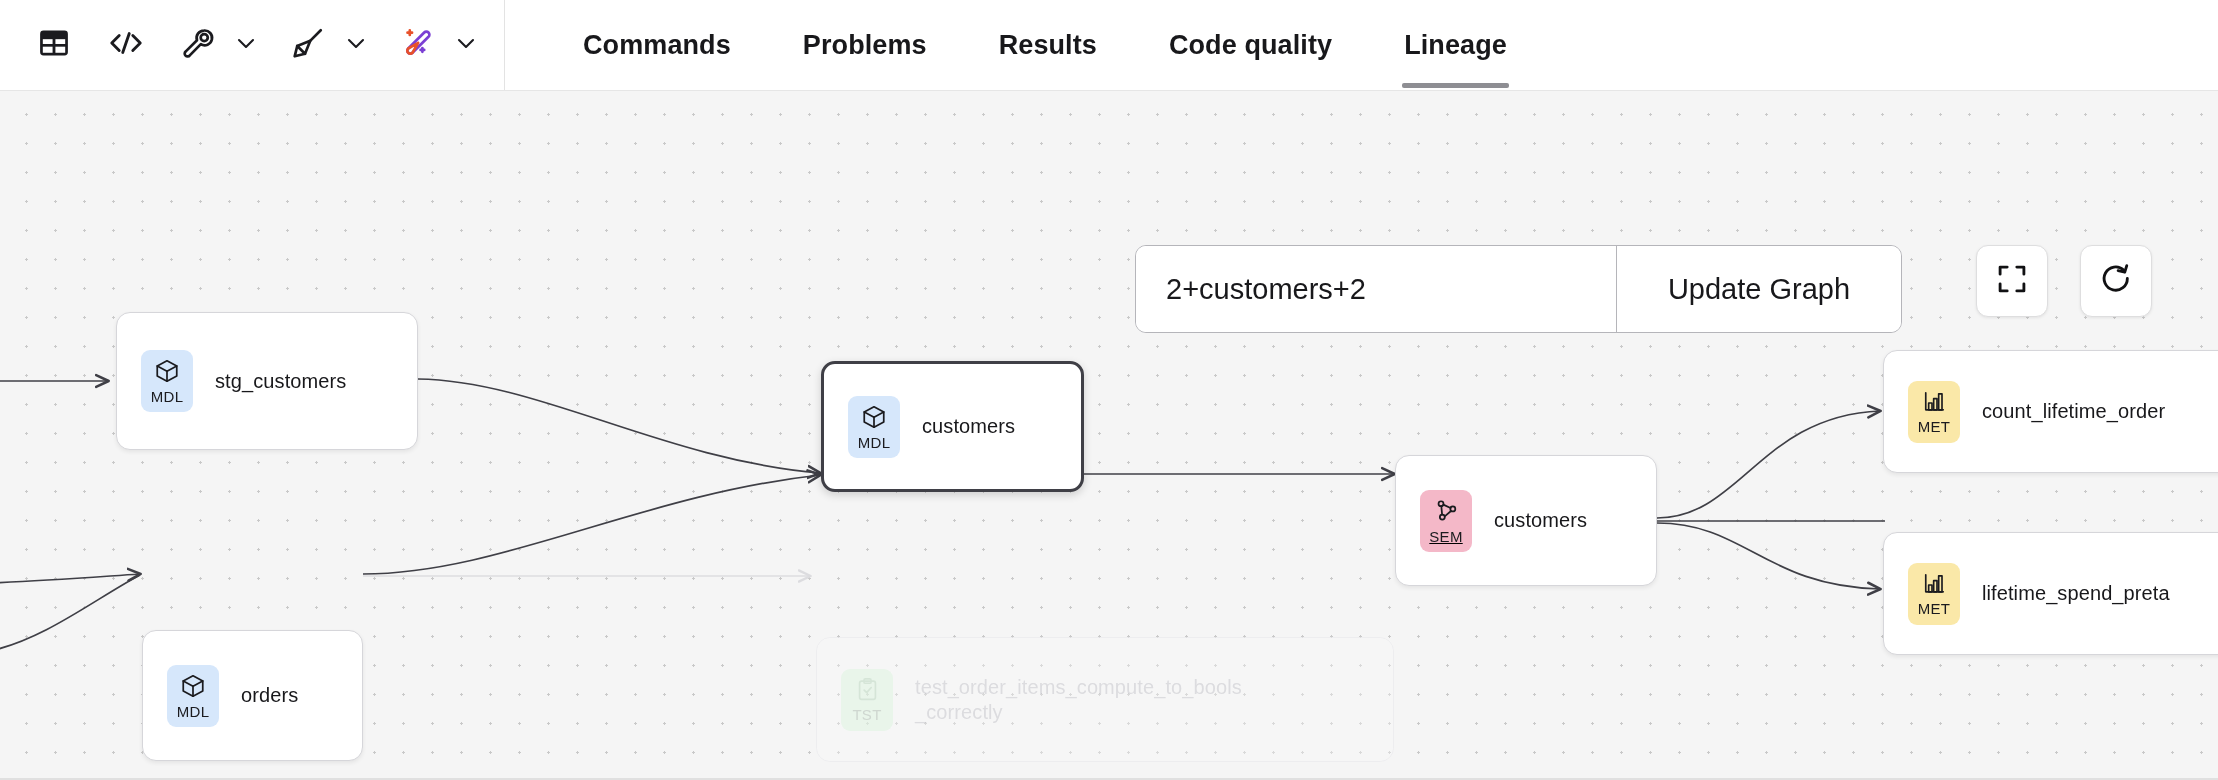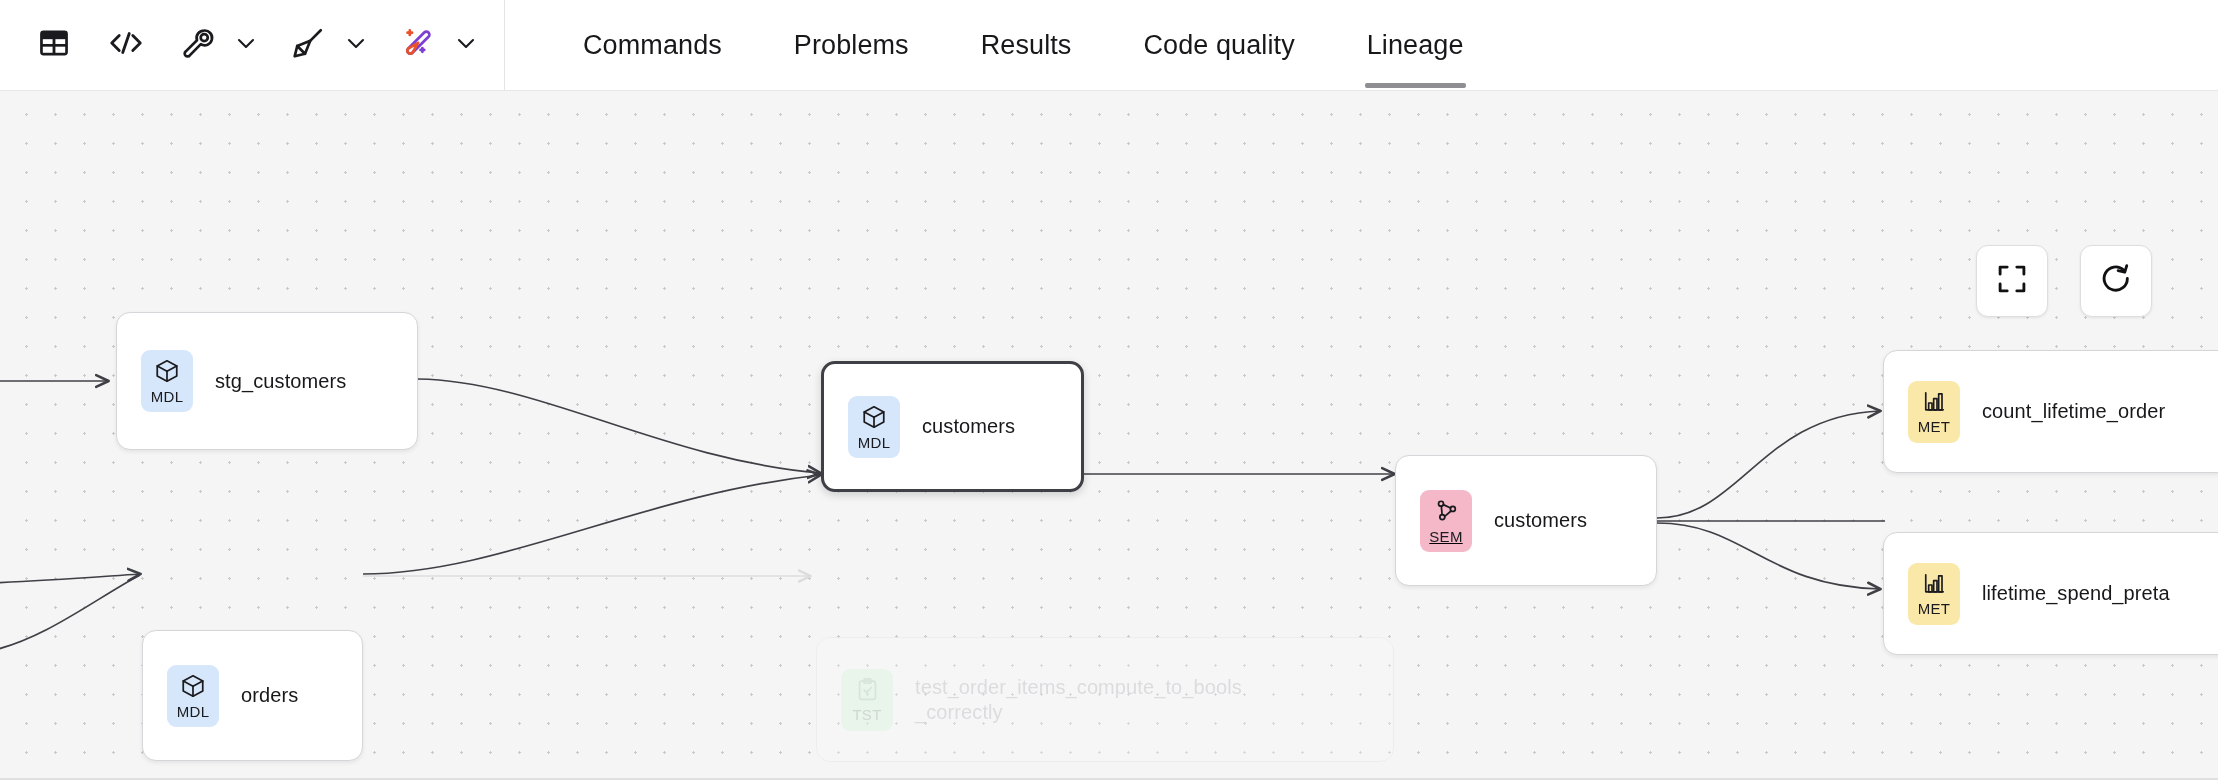--- a/index.html
+++ b/index.html
@@ -46,20 +46,21 @@
   }
   .tab {
     display: flex; align-items: center;
     padding: 0 36px;
     font-size: 27px;
     color: #18181b;
     cursor: pointer;
     position: relative;
     white-space: nowrap;
     letter-spacing: 0.1px;
+    font-weight: bold;
   }
   .tab.active::after {
     content: "";
     position: absolute;
     left: 34px; right: 34px;
     bottom: 2px;
     height: 5px;
     background: #8e8e93;
     border-radius: 2px;
   }
@@ -414,20 +415,24 @@
           <rect x="6.4" y="13.4" width="3.2" height="6.6"></rect>
           <rect x="11.2" y="9.2" width="3.2" height="10.8"></rect>
           <rect x="16" y="4.6" width="3.2" height="15.4"></rect>
         </svg>
       </span>
       <span class="badge-label">MET</span>
     </div>
     <span class="node-label">lifetime_spend_preta</span>
   </div>
 
+  <div id="search-bar">
+    <input id="search-input" type="text" value="2+customers+2" style="">
+    <button id="update-graph-btn">Update Graph</button>
+  </div>
 
   <div class="ctrl-btn" style="left:1976px; top:154px;">
     <span>
       <svg width="34" height="34" viewBox="0 0 24 24" fill="none" stroke="#111113" stroke-width="2" stroke-linecap="round" stroke-linejoin="round">
         <polyline points="3.6,8.6 3.6,3.6 8.6,3.6"></polyline>
         <polyline points="15.4,3.6 20.4,3.6 20.4,8.6"></polyline>
         <polyline points="20.4,15.4 20.4,20.4 15.4,20.4"></polyline>
         <polyline points="8.6,20.4 3.6,20.4 3.6,15.4"></polyline>
       </svg>
     </span>

